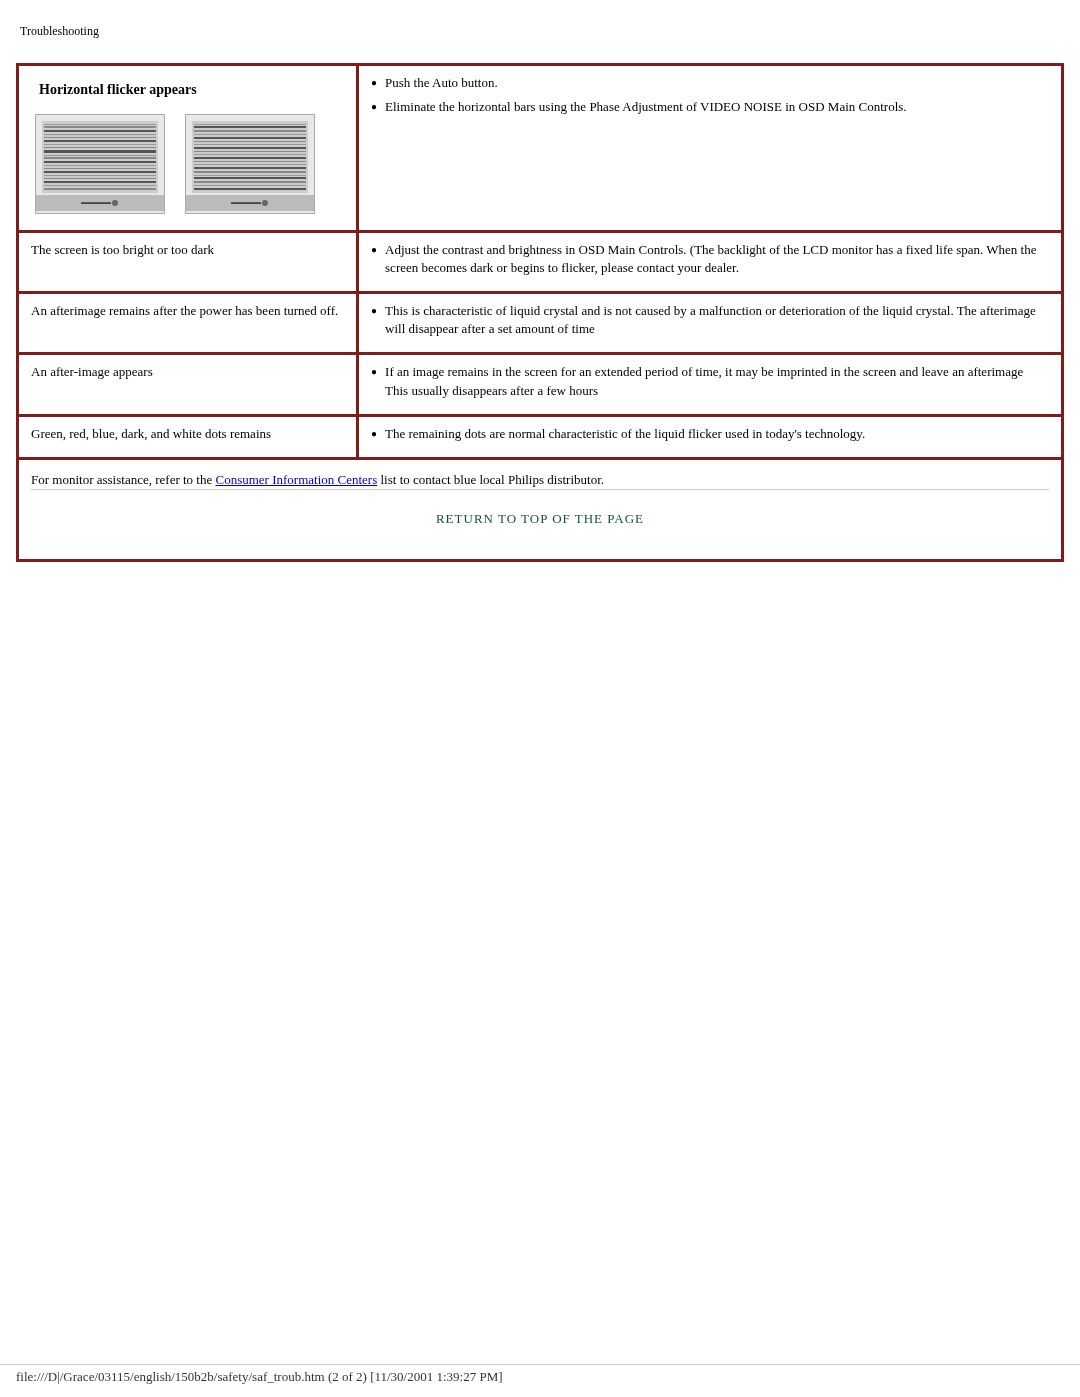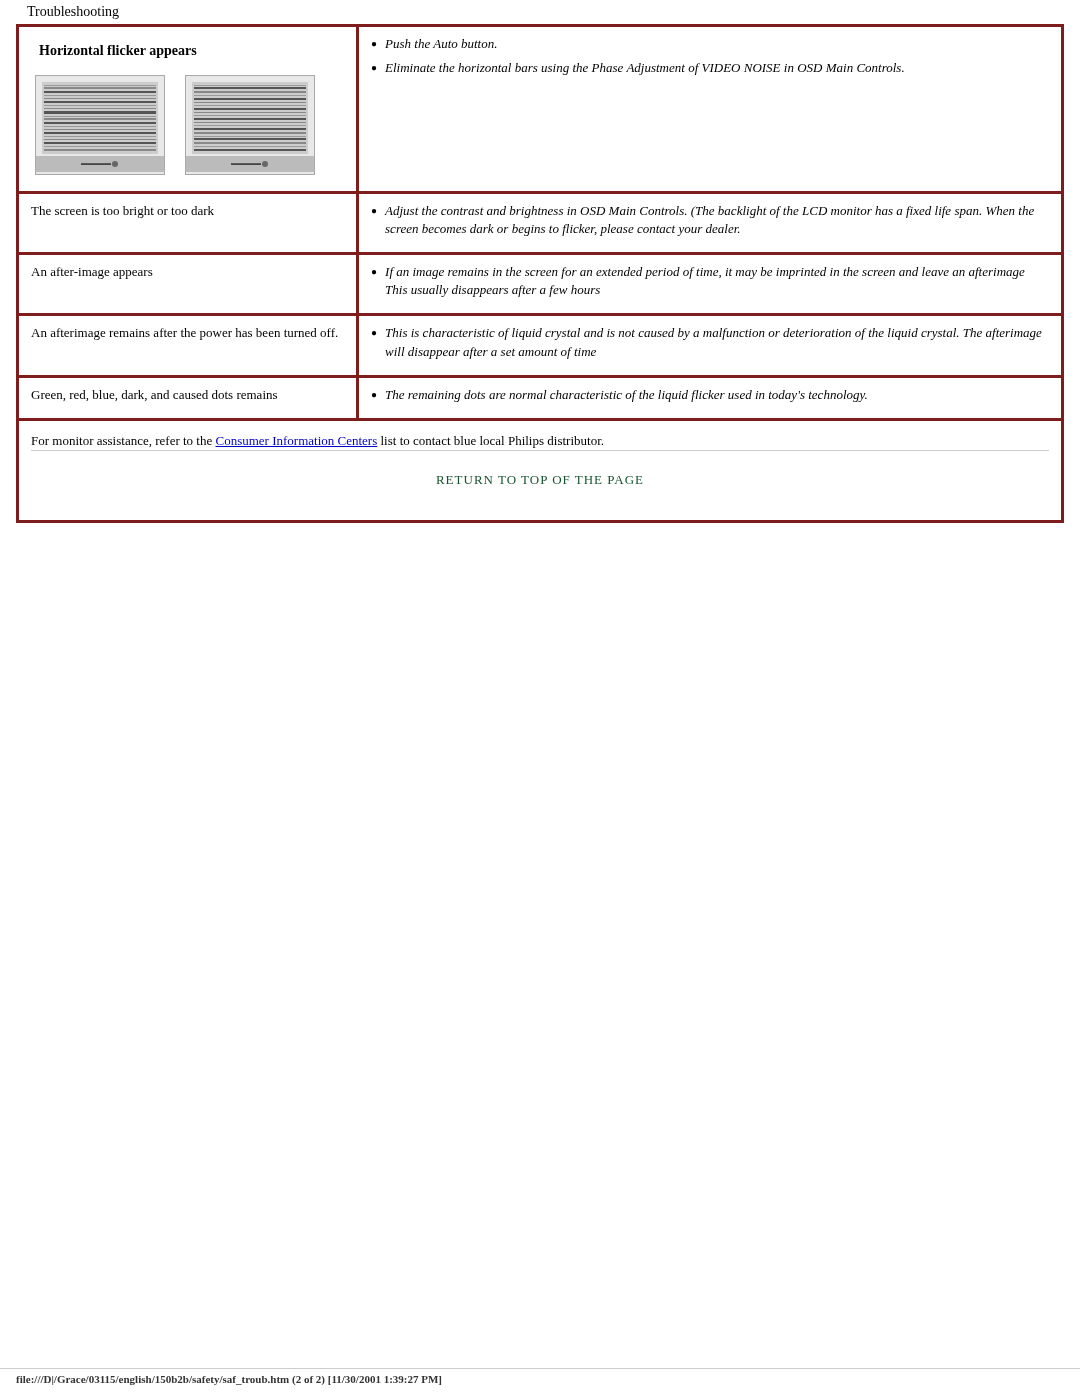--- a/index.html
+++ b/index.html
@@ -112,21 +112,20 @@
       background: #666;
       border-radius: 50%;
       display: inline-block;
       margin: 0 1px;
     }
 
     ul.bullet-list {
       list-style: none;
       padding: 0;
       margin: 0;
-      font-style: italic;
     }
 
     ul.bullet-list li {
       display: flex;
       align-items: flex-start;
       margin-bottom: 6px;
       line-height: 1.4;
     }
 
     ul.bullet-list li::before {
@@ -161,32 +160,31 @@
       text-align: center;
       padding: 20px;
       border-top: 1px solid #ccc;
     }
 
     .status-bar {
       position: absolute;
       bottom: 8px;
       left: 0;
       right: 0;
-      font-size: 11px;
+      font-size: 13px;
       color: #333;
       padding: 4px 16px;
       border-top: 1px solid #ccc;
-      font-weight: bold;
     }
   </style>
 </head>
 <body>
 
 <div>
-  <p style="padding: 4px 20px; font-size: 14px; margin-left: 7px;">Troubleshooting</p>
+  <p style="padding: 24px 20px; font-size: 12px;">Troubleshooting</p>
 </div>
 
 <table class="main-table">
 
   <tbody>
       <tr>
     <td class="left-cell">
       <div class="section-header">Horizontal flicker appears</div>
       <div class="monitor-images">
 
@@ -263,43 +261,43 @@
     </td>
     <td class="right-cell">
       <ul class="bullet-list">
         <li>Adjust the contrast and brightness in OSD Main Controls. (The backlight of the LCD monitor has a fixed life span. When the screen becomes dark or begins to flicker, please contact your dealer.</li>
       </ul>
     </td>
   </tr>
 
   <tr>
     <td class="left-cell">
+      <span>An afterimage remains after the power has been turned off.</span>
+    </td>
+    <td class="right-cell">
+      <ul class="bullet-list">
+        <li>This is characteristic of liquid crystal and is not caused by a malfunction or deterioration of the liquid crystal. The afterimage will disappear after a set amount of time</li>
+      </ul>
+    </td>
+  </tr>
+
+  <tr>
+    <td class="left-cell">
       <span>An after-image appears</span>
     </td>
     <td class="right-cell">
       <ul class="bullet-list">
         <li>If an image remains in the screen for an extended period of time, it may be imprinted in the screen and leave an afterimage This usually disappears after a few hours</li>
       </ul>
     </td>
   </tr>
 
   <tr>
     <td class="left-cell">
-      <span>An afterimage remains after the power has been turned off.</span>
-    </td>
-    <td class="right-cell">
-      <ul class="bullet-list">
-        <li>This is characteristic of liquid crystal and is not caused by a malfunction or deterioration of the liquid crystal. The afterimage will disappear after a set amount of time</li>
-      </ul>
-    </td>
-  </tr>
-
-  <tr>
-    <td class="left-cell">
-      <span>Green, red, blue, dark, and caused dots remains</span>
+      <span>Green, red, blue, dark, and white dots remains</span>
     </td>
     <td class="right-cell">
       <ul class="bullet-list">
         <li>The remaining dots are normal characteristic of the liquid flicker used in today's technology.</li>
       </ul>
     </td>
   </tr>
 
   <tr class="footer-row">
     <td colspan="2">

